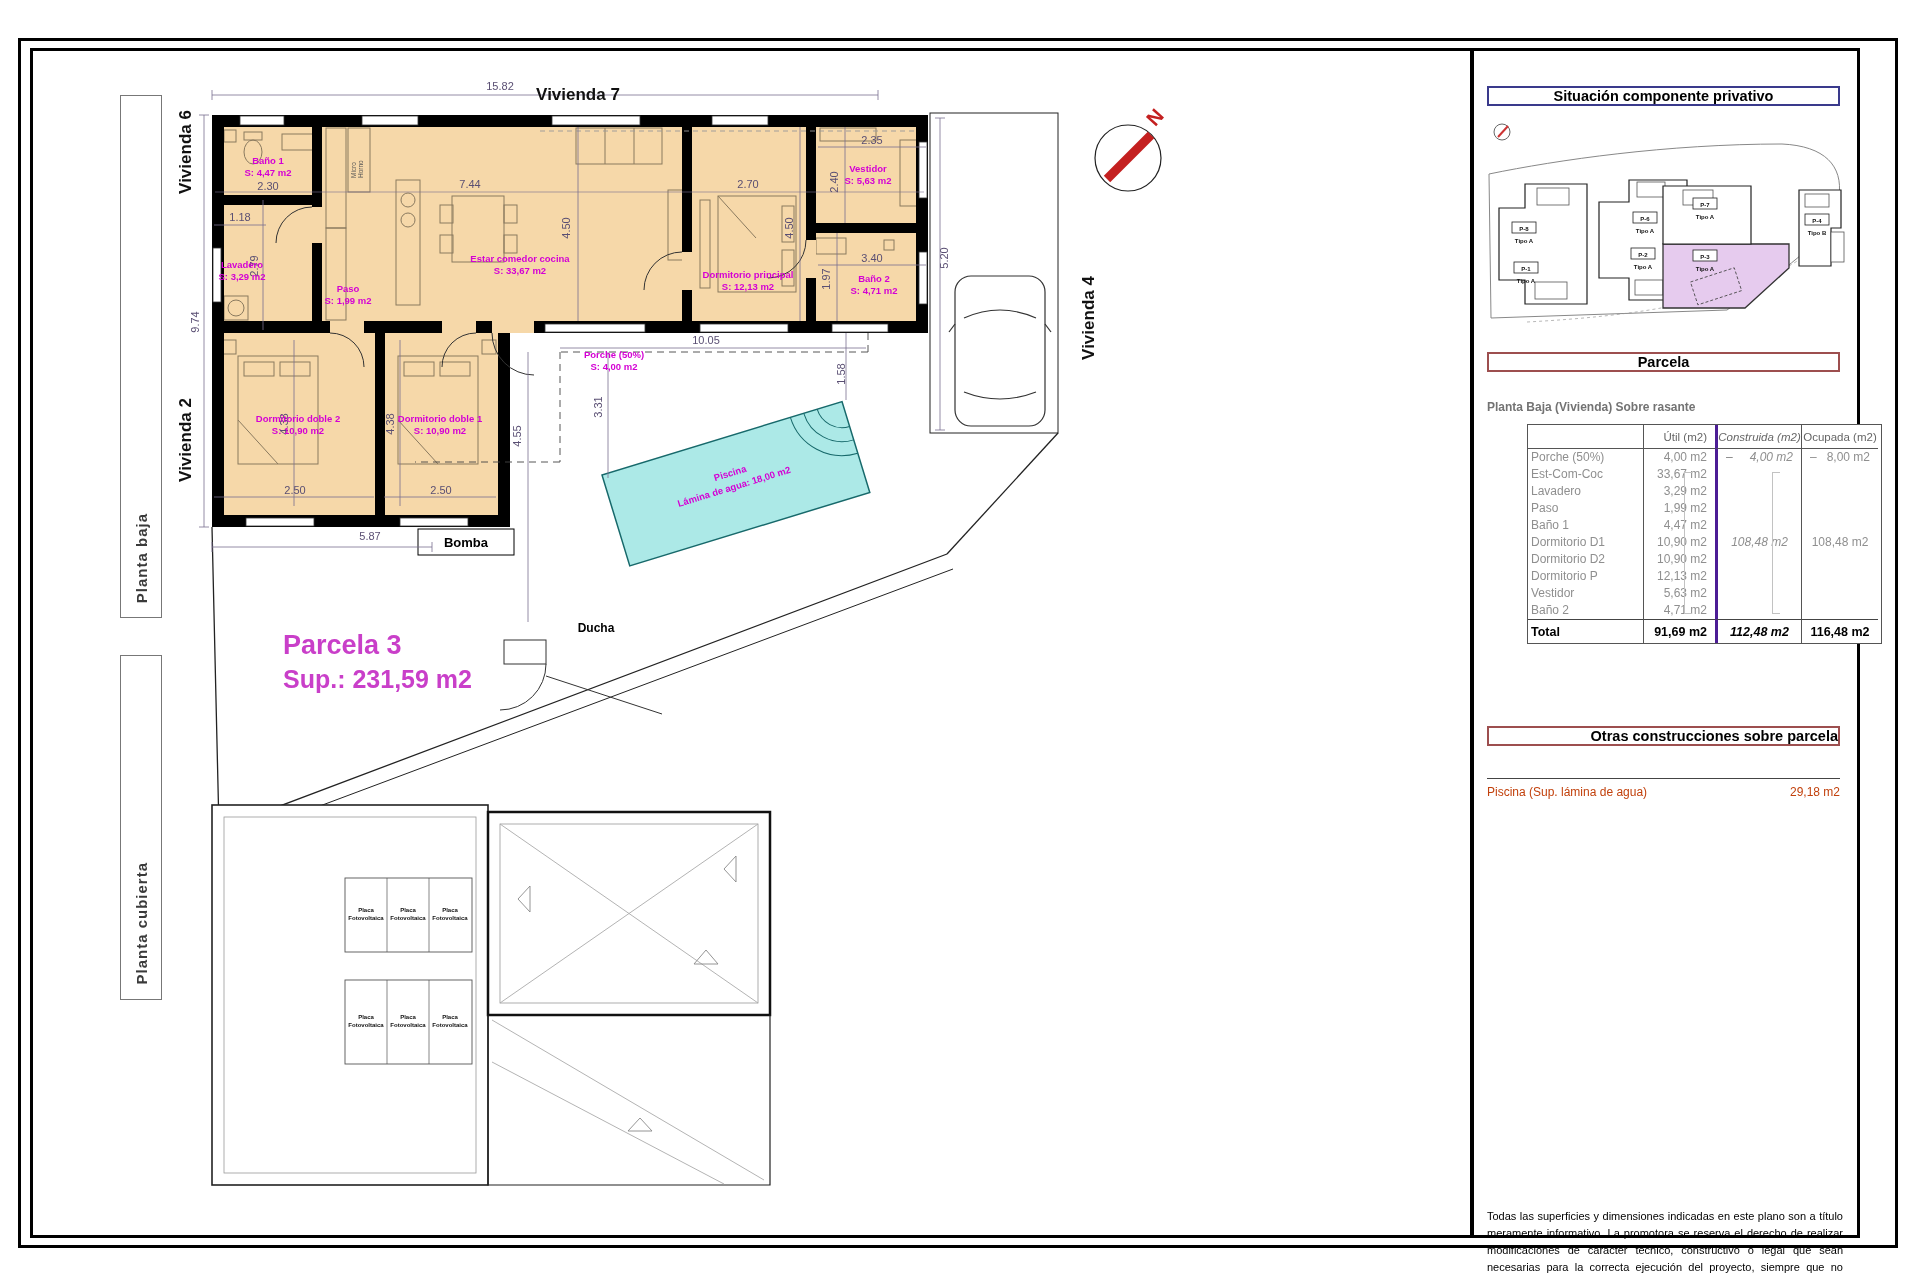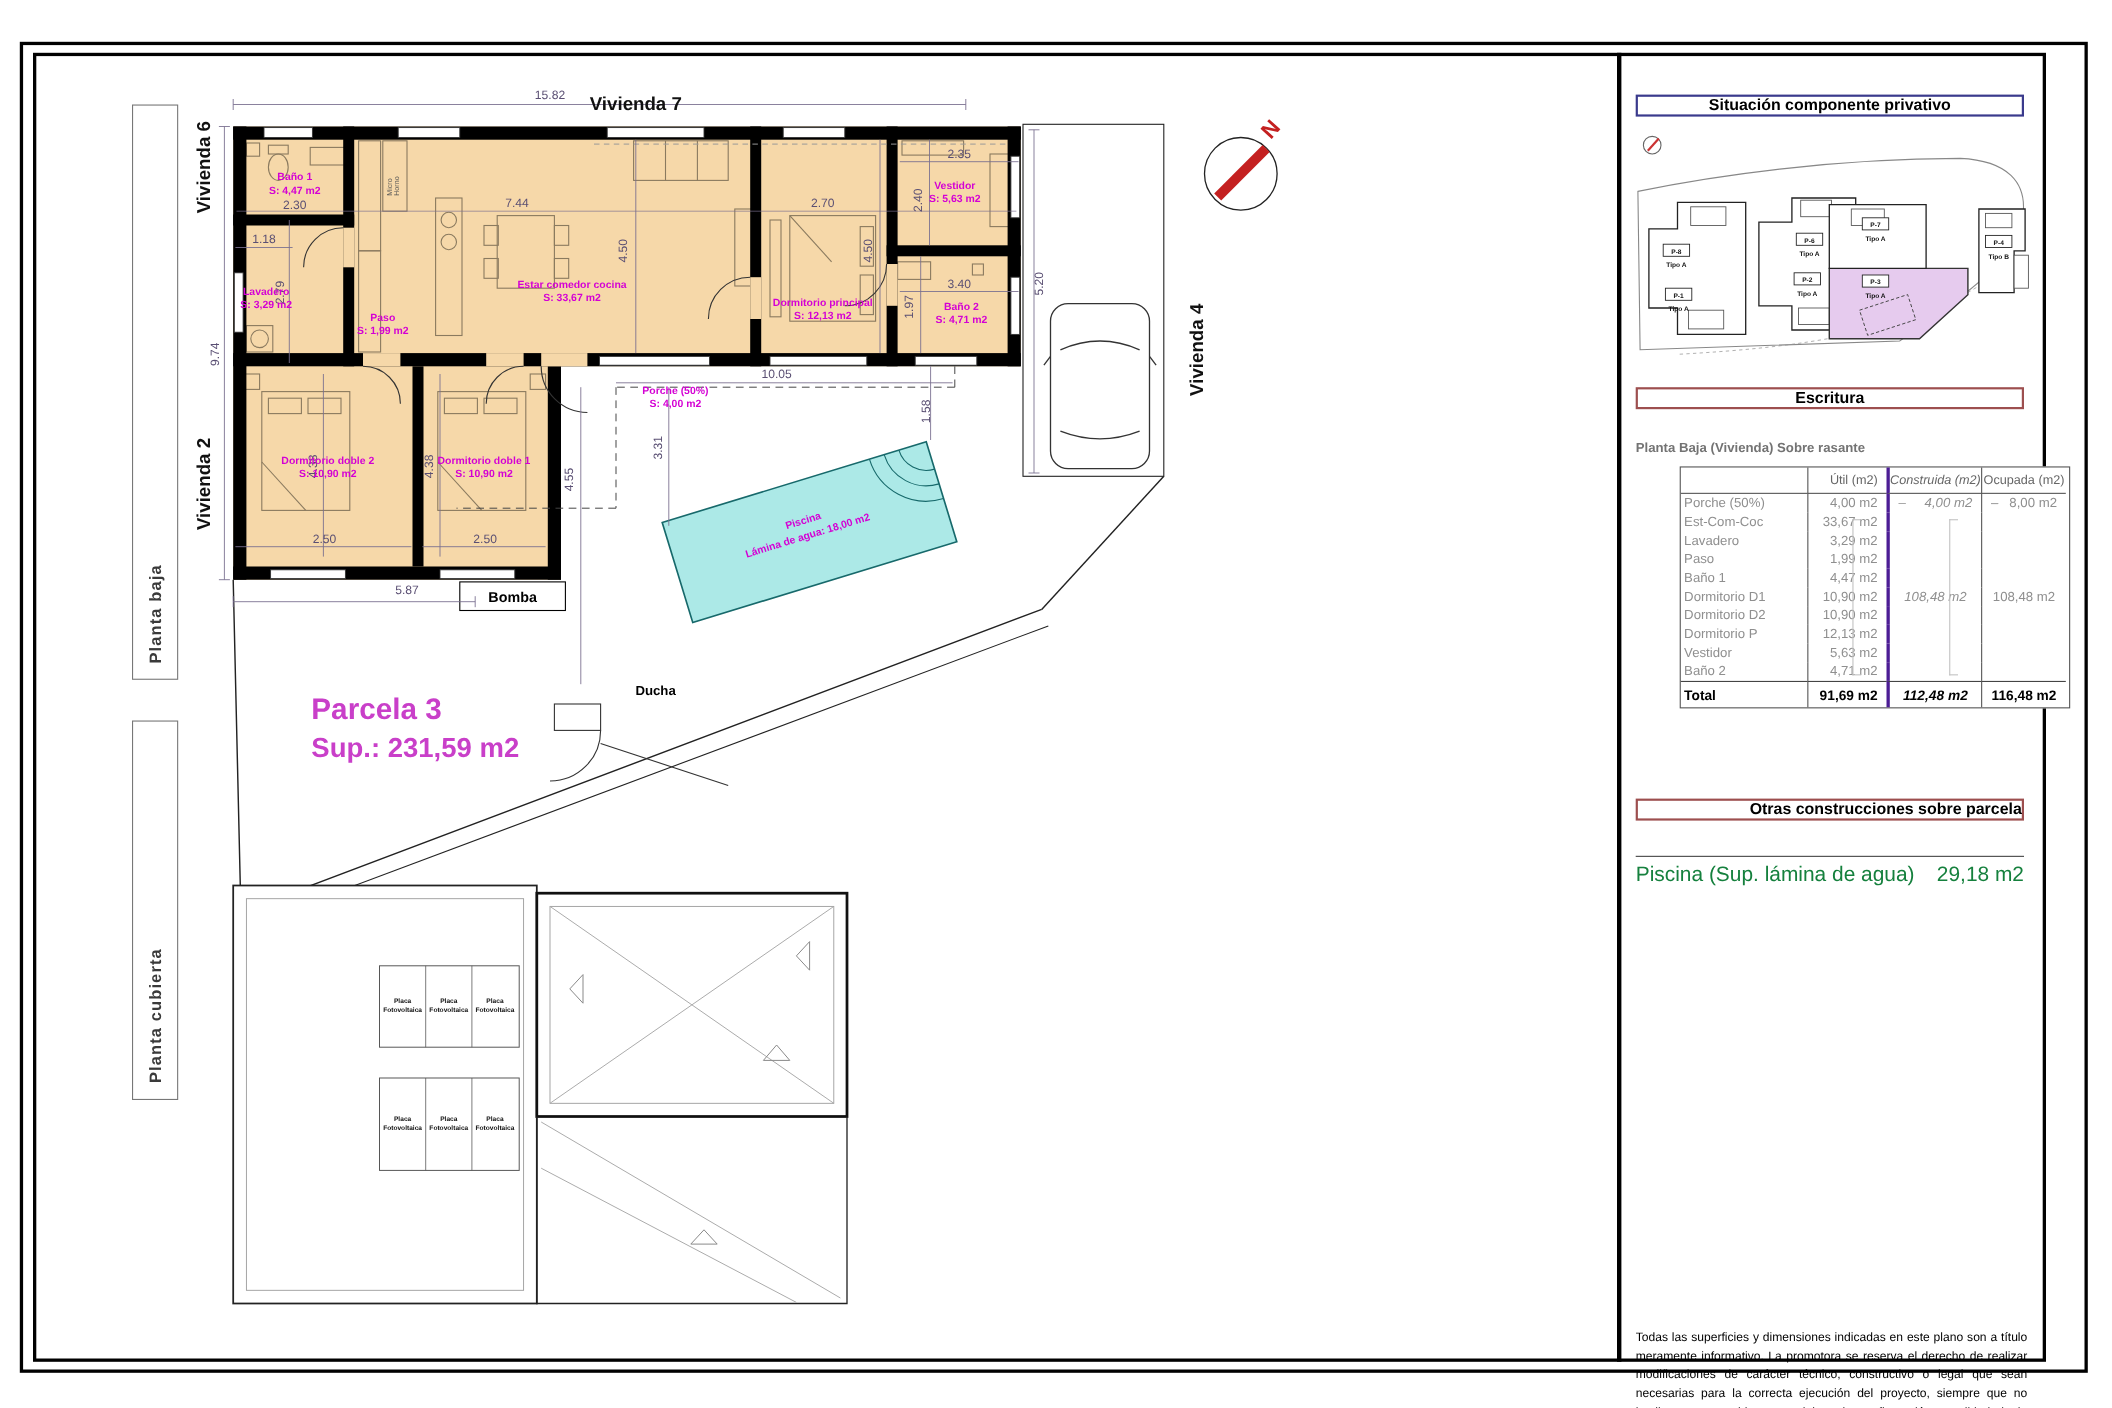--- a/index.html
+++ b/index.html
@@ -30,21 +30,21 @@
   .cell{height:17px;line-height:17px;font-size:12px;color:#8f8f8f;}
   .hdr{height:24px;line-height:24px;font-size:11.5px;color:#666;border-bottom:1px solid #555;}
   .c1{border-left:1px solid #555;text-align:right;padding-right:8px;}
   .c2{border-left:3px solid #4c1d95;text-align:center;font-style:italic;}
   .c3{border-left:1px solid #555;text-align:center;}
   .c0{padding-left:3px;text-align:left;}
   .tot{height:24px;line-height:24px;border-top:1px solid #444;color:#000;font-weight:bold;font-size:12.5px;}
   .flexcell{display:flex;justify-content:space-between;padding:0 8px;}
   .brkt{position:absolute;width:7px;border:1px solid #c2c2c2;border-right:none;}
   .otras-row{position:absolute;left:1487px;top:778px;width:353px;display:flex;justify-content:space-between;
-        font-size:19px;color:#15803d;border-top:1px solid #444;padding-top:6px;}
+        font-size:12px;color:#c2410c;border-top:1px solid #444;padding-top:6px;}
   .disclaimer{position:absolute;left:1487px;top:1208px;width:356px;font-size:11px;line-height:1.55;
         color:#000;text-align:justify;}
 </style>
 </head>
 <body>
 
 <div class="screen">
   <div class="page-border"></div>
   <div class="main-frame"></div>
   <div class="divider"></div>
@@ -376,21 +376,21 @@
       <rect x="206" y="134" width="24" height="11" fill="#fff" stroke="#222" stroke-width="0.8"></rect>
       <text class="tiny" x="218" y="142.5" font-size="6.5">P-3</text>
       <text class="tiny" x="218" y="155" font-size="5">Tipo A</text>
       <rect x="318" y="98" width="24" height="11" fill="#fff" stroke="#222" stroke-width="0.8"></rect>
       <text class="tiny" x="330" y="106.5" font-size="6.5">P-4</text>
       <text class="tiny" x="330" y="119" font-size="5">Tipo B</text>
     </g>
   </svg>
 
   <div class="tbox red" style="top:352px;">
-    <span>Escritura</span>
+    <span>Parcela</span>
   </div>
 
   <div class="subtitle">Planta Baja (Vivienda) Sobre rasante</div>
 
   <div class="areas-table">
     <div class="hdr c0"></div>
     <div class="hdr c1">Útil (m2)</div>
     <div class="hdr c2">Construida (m2)</div>
     <div class="hdr c3">Ocupada (m2)</div>
 

